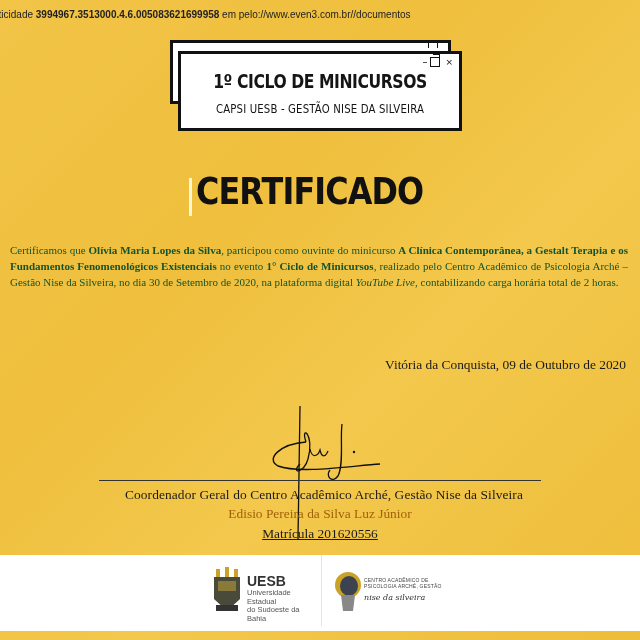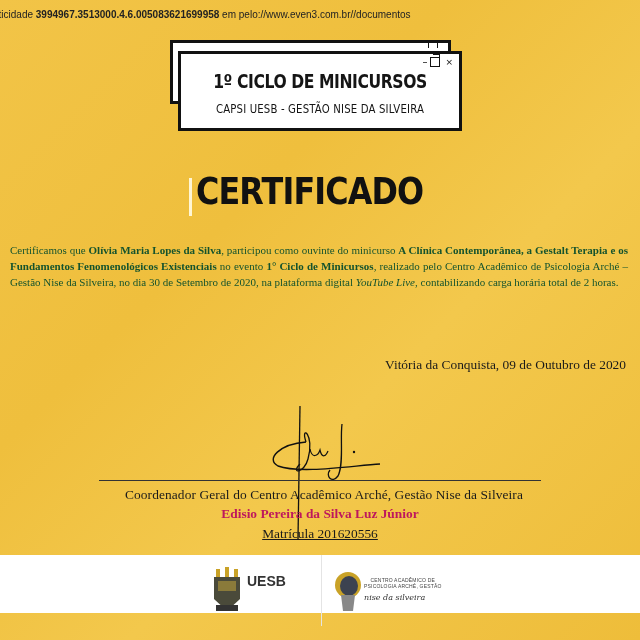--- a/index.html
+++ b/index.html
@@ -70,29 +70,29 @@
   }
   .sig-line {
     position:absolute; left:99px; top:480px; width:442px; height:1px; background:#333;
   }
   .sig-role {
     position:absolute; left:100px; top:487px; width:448px; text-align:center;
     font-size:13.4px; color:#1a1a1a; letter-spacing:0.1px;
   }
   .sig-name {
     position:absolute; left:96px; top:506px; width:448px; text-align:center;
-    font-size:13.4px; font-weight:bold; color:#be185d;
+    font-size:13.4px; font-weight:normal; color:#a16207;
   }
   .sig-reg {
     position:absolute; left:96px; top:526px; width:448px; text-align:center;
     font-size:13.4px; color:#1a1a1a;text-decoration:underline;
   }
 
   .footer-band {
-    position:absolute; left:0; top:555px; width:640px; height:58px; background:#fff;text-align:center;
+    position:absolute; left:0; top:555px; width:640px; height:76px; background:#fff;
   }
   .footer-divider {
     position:absolute; left:321px; top:0; width:1px; height:71px; background:#e4e4e4;
   }
   .uesb-logo {
     position:absolute; left:212px; top:12px; width:30px; height:48px;
   }
   .uesb-text-main {
     position:absolute; left:247px; top:18px; font-family:"Liberation Sans", sans-serif;
     font-weight:bold; font-size:14px; color:#333;
@@ -155,20 +155,24 @@
 <div class="footer-band">
   <svg class="uesb-logo" viewBox="0 0 30 48">
     <rect x="4" y="2" width="4" height="8" fill="#c9a227"></rect>
     <rect x="13" y="0" width="4" height="10" fill="#c9a227"></rect>
     <rect x="22" y="2" width="4" height="8" fill="#c9a227"></rect>
     <path d="M2 10 H28 V32 L15 44 L2 32 Z" fill="#4a4a3a"></path>
     <rect x="6" y="14" width="18" height="10" fill="#8a7a3a"></rect>
     <rect x="4" y="38" width="22" height="6" fill="#333"></rect>
   </svg>
   <div class="uesb-text-main">UESB</div>
+  <div class="uesb-text-sub">
+    <div>Universidade Estadual</div>
+    <div>do Sudoeste da Bahia</div>
+  </div>
   <div class="footer-divider"></div>
   <svg class="arche-logo" viewBox="0 0 30 44">
     <circle cx="15" cy="16" r="13" fill="#c9a227"></circle>
     <ellipse cx="16" cy="17" rx="9" ry="10" fill="#3c4250"></ellipse>
     <path d="M8 26 L22 26 L20 42 L10 42 Z" fill="#888"></path>
   </svg>
   <div class="arche-text">
     <div>CENTRO ACADÊMICO DE</div>
     <div>PSICOLOGIA ARCHÉ, GESTÃO</div>
   </div>

